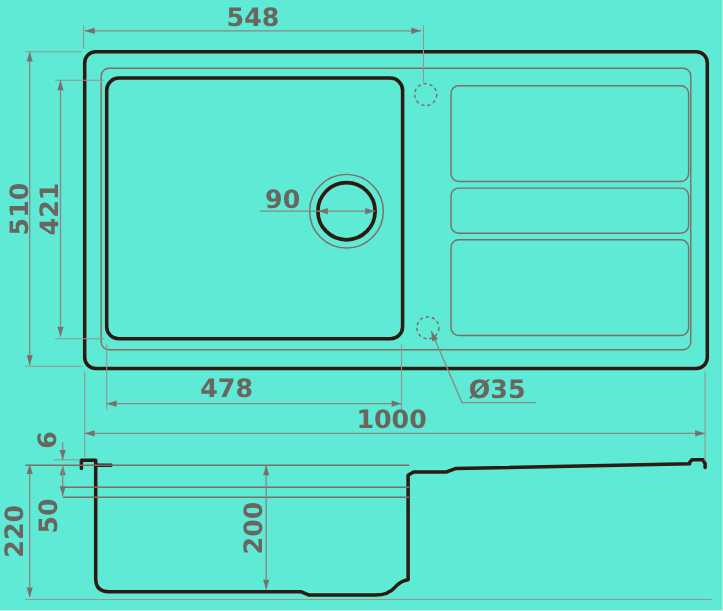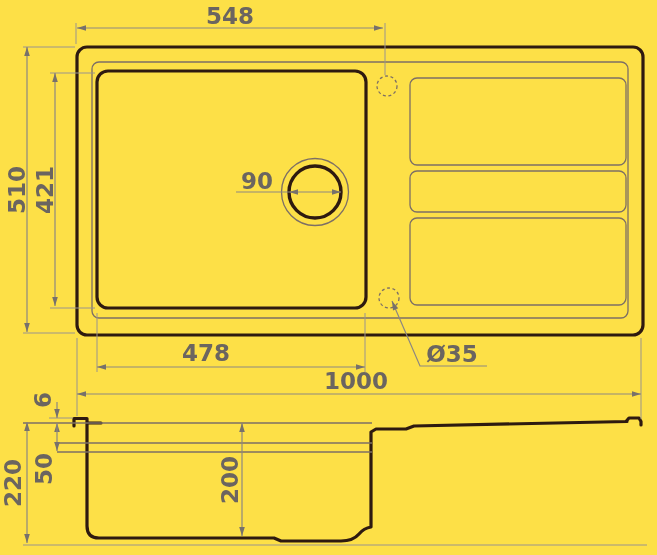--- a/index.html
+++ b/index.html
@@ -1,16 +1,16 @@
 <!DOCTYPE html>
 <html><head>
 <meta charset="utf-8">
 <style>
   html,body{margin:0;padding:0;background:#ffffff;}
-  .canvas{position:relative;width:657px;height:555px;background:#fde047;overflow:hidden;
+  .canvas{position:relative;width:657px;height:555px;background:#5eead4;overflow:hidden;
           font-family:"DejaVu Sans","Liberation Sans",sans-serif;}
   svg{display:block;}
   .dimtext{font-family:"DejaVu Sans","Liberation Sans",sans-serif;
            font-weight:bold;font-size:23px;fill:#6b6560;letter-spacing:0px;}
   .dimline{stroke:#8d8781;stroke-width:1.2;fill:none;}
   .extline{stroke:#9a948e;stroke-width:1;fill:none;}
   .arrow{fill:#77716b;stroke:none;}
   .dark{stroke:#2e1a10;fill:none;}
   .thin{stroke:#7d6f65;stroke-width:1.3;fill:none;}
 </style>

